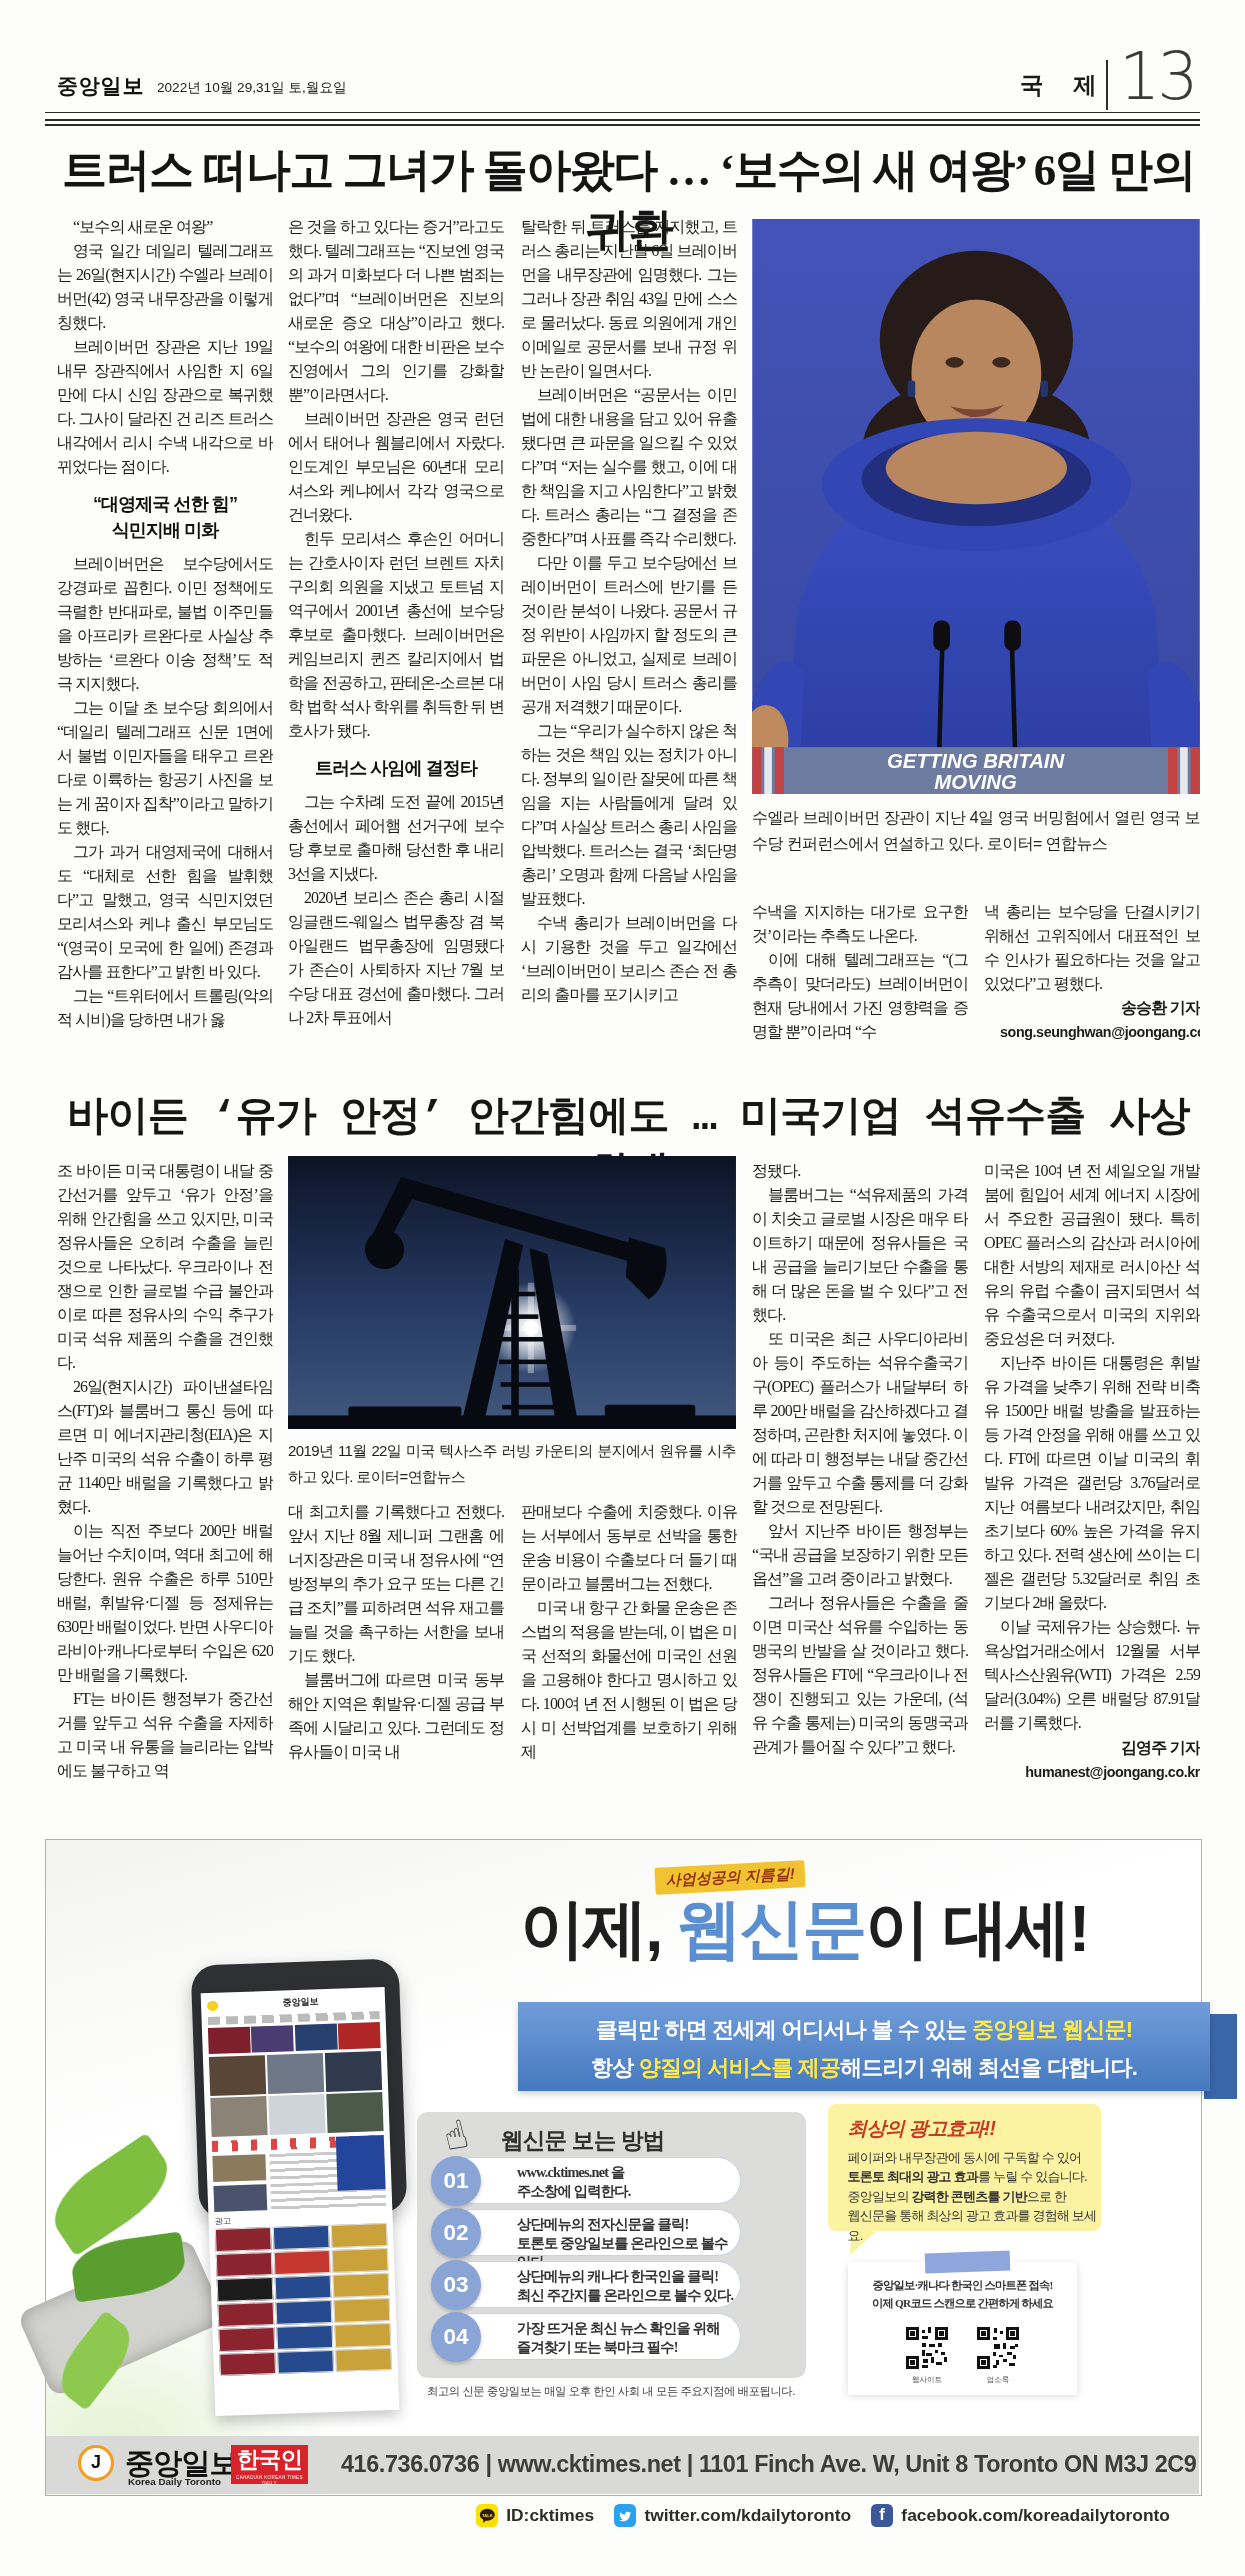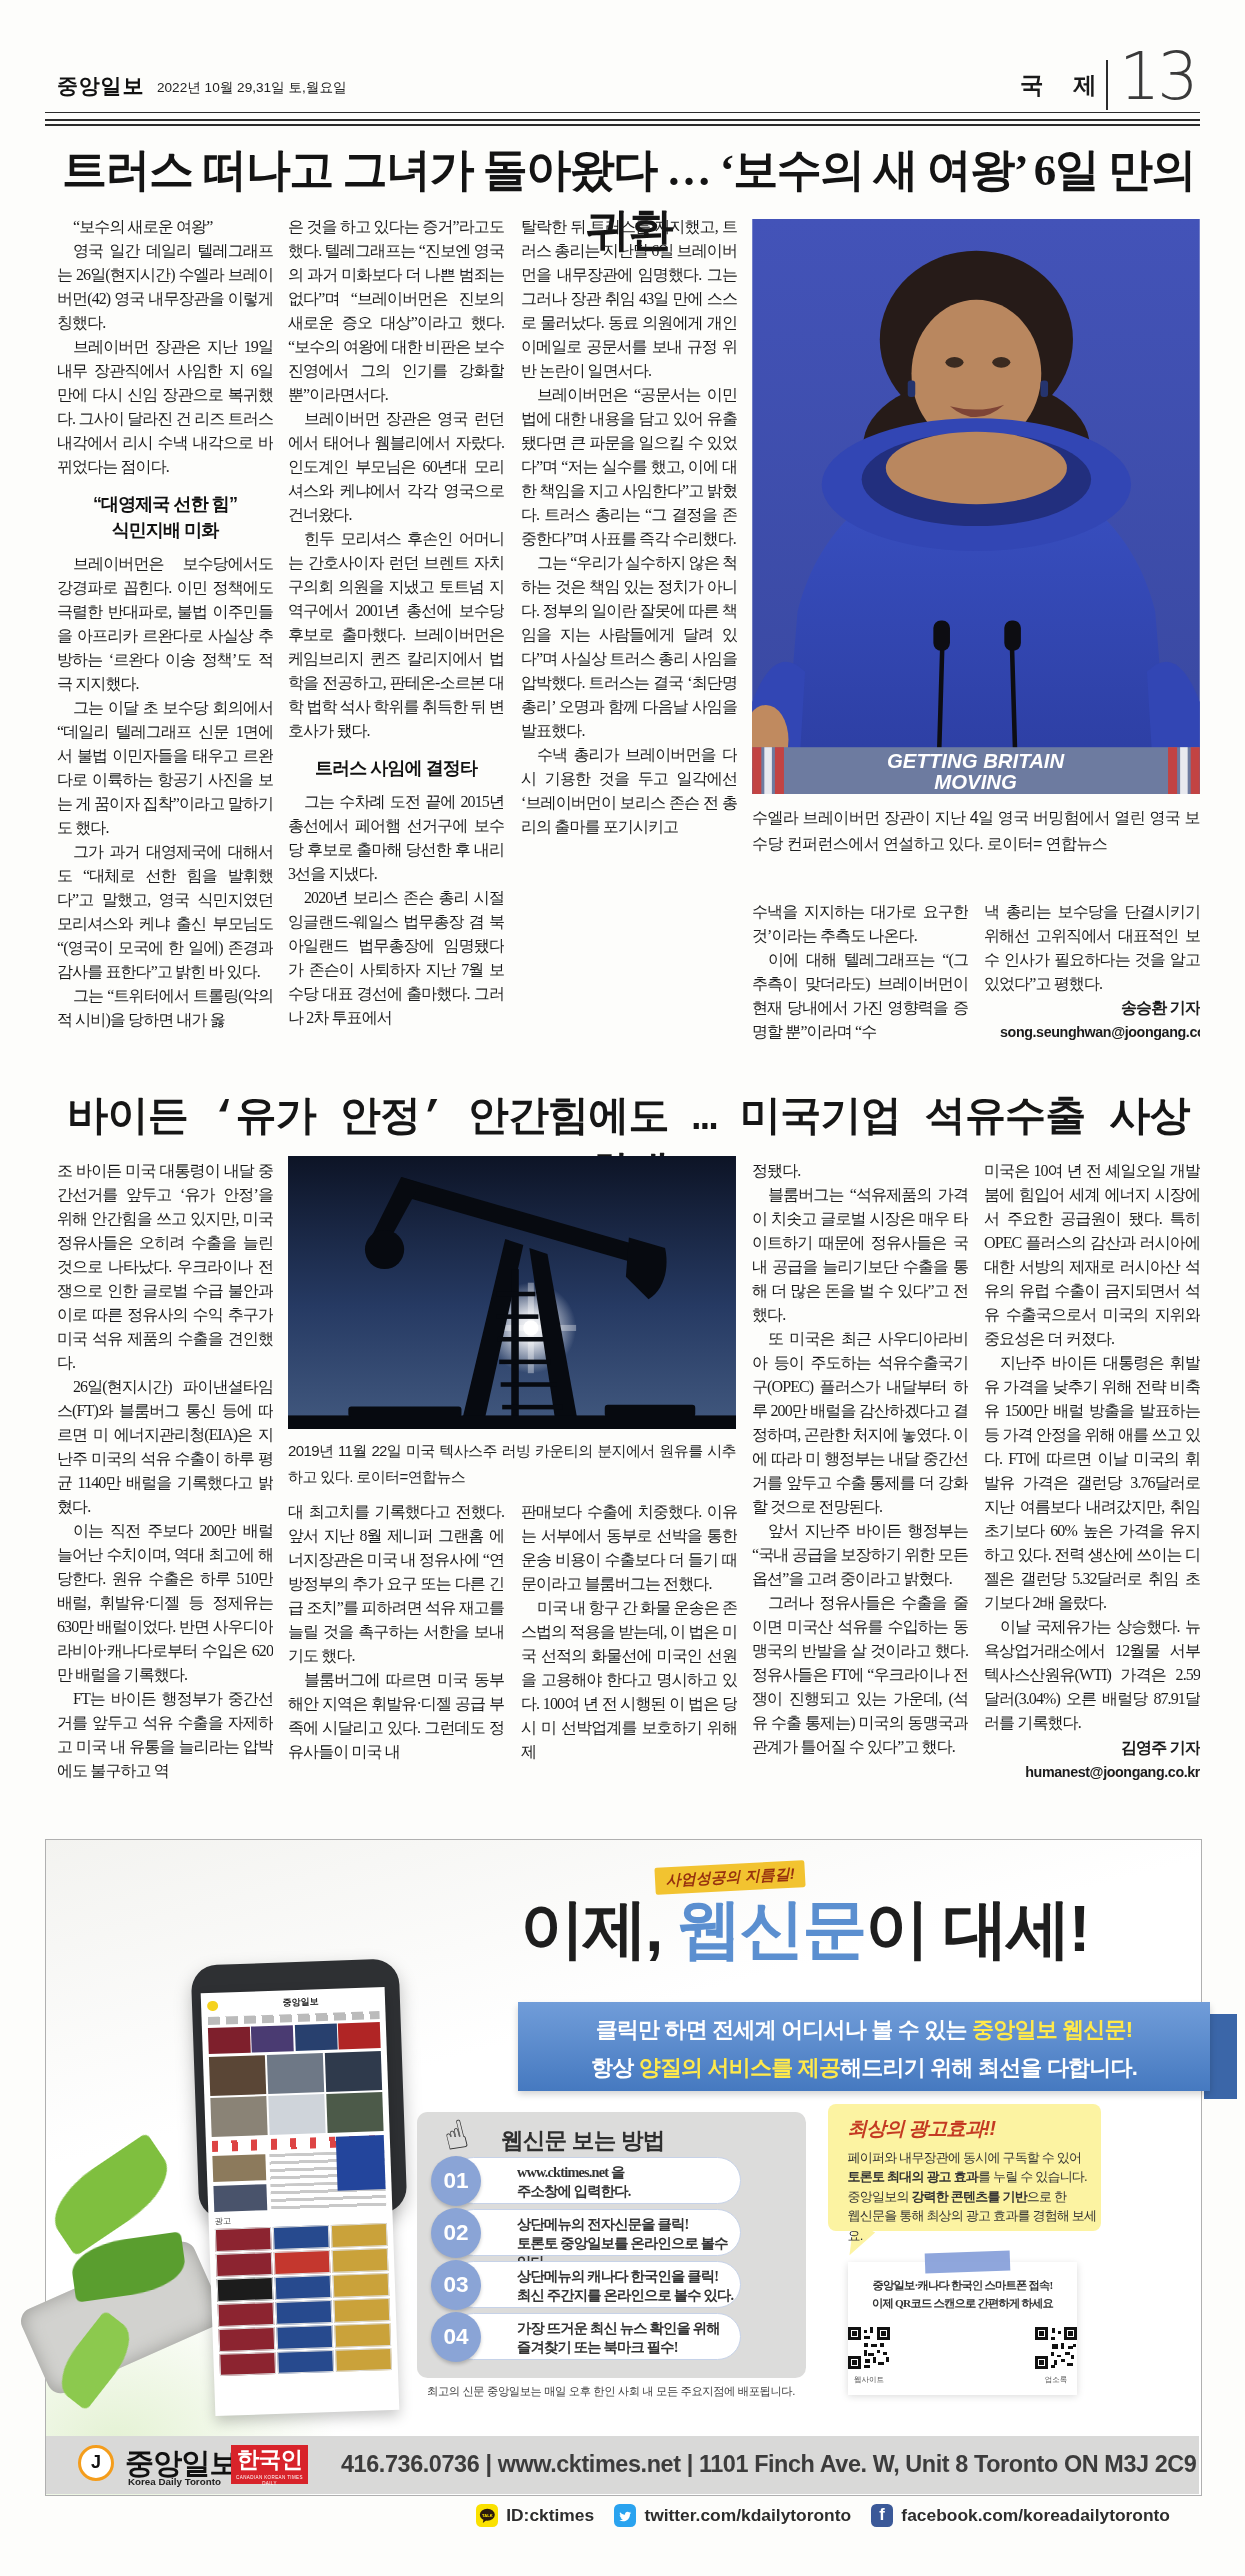--- a/index.html
+++ b/index.html
@@ -76,21 +76,21 @@
   .bubble{left:828px;top:2104px;width:273px;height:127px;background:#fcf3a2;border-radius:8px;padding:10.6px 0 0 19.6px;box-sizing:border-box;}
   .bubble-tail{left:845px;top:2225px;width:0;height:0;border-left:12px solid transparent;
     border-right:12px solid transparent;border-top:32px solid #fcf3a2;transform:rotate(28deg);}
   .bubble .ttl{font-size:19.6px;font-weight:700;font-style:italic;color:#c43a22;margin-bottom:6px;letter-spacing:-0.8px;}
   .bubble .bl{font-size:13px;line-height:19.6px;color:#333;letter-spacing:-0.8px;}
   .bubble b{font-weight:800;}
 
   .qr-card{left:848px;top:2262px;width:229px;height:133px;background:#fff;box-shadow:0 2.3px 7.5px rgba(0,0,0,.15);}
   .qr-tape{left:925px;top:2252px;width:85px;height:20.4px;background:#7b96d6;opacity:.85;transform:rotate(-2deg);}
   .qr-line{width:100%;text-align:center;font-size:11.3px;font-weight:700;color:#333;letter-spacing:-0.8px;line-height:18px;}
-  .qr-wrap{position:absolute;top:65px;width:100%;display:flex;justify-content:space-between;gap:29px;}
+  .qr-wrap{position:absolute;top:65px;width:100%;display:flex;justify-content:center;gap:29px;}
   .qr-item{text-align:center;}
   .qr-label{font-size:7.5px;color:#555;margin-top:1.5px;font-family:"Liberation Sans",sans-serif;}
 
   
   .leaf{position:absolute;border-radius:50% 6px 50% 6px;filter:blur(0.5px);}
   .news-roll{left:27px;top:2272px;width:189px;height:91px;background:#d2d2cf;border-radius:13.6px;
     transform:rotate(-24deg);box-shadow:inset 0 0 18px #9a9a96;}
   .phone{left:195px;top:1962px;width:208px;height:254px;background:#2e3033;border-radius:26px;
     transform:rotate(-2deg);box-shadow:0 7.5px 18px rgba(0,0,0,.25);}
   .screen{left:208px;top:1990px;width:184px;height:423px;background:#fff;transform:rotate(-2deg);
@@ -180,20 +180,21 @@
   <p>브레이버먼 장관은 영국 런던에서 태어나 웸블리에서 자랐다. 인도계인 부모님은 60년대 모리셔스와 케냐에서 각각 영국으로 건너왔다.</p>
   <p>힌두 모리셔스 후손인 어머니는 간호사이자 런던 브렌트 자치구의회 의원을 지냈고 토트넘 지역구에서 2001년 총선에 보수당 후보로 출마했다. 브레이버먼은 케임브리지 퀸즈 칼리지에서 법학을 전공하고, 판테온-소르본 대학 법학 석사 학위를 취득한 뒤 변호사가 됐다.</p>
   <div class="subhead">트러스 사임에 결정타</div>
   <p>그는 수차례 도전 끝에 2015년 총선에서 페어햄 선거구에 보수당 후보로 출마해 당선한 후 내리 3선을 지냈다.</p>
   <p>2020년 보리스 존슨 총리 시절 잉글랜드-웨일스 법무총장 겸 북아일랜드 법무총장에 임명됐다가 존슨이 사퇴하자 지난 7월 보수당 대표 경선에 출마했다. 그러나 2차 투표에서</p>
 </div>
 
 <div class="col" style="left:521px;top:215px;height:839px;">
   <p class="cont">탈락한 뒤 트러스를 지지했고, 트러스 총리는 지난달 6일 브레이버먼을 내무장관에 임명했다. 그는 그러나 장관 취임 43일 만에 스스로 물러났다. 동료 의원에게 개인 이메일로 공문서를 보내 규정 위반 논란이 일면서다.</p>
   <p>브레이버먼은 “공문서는 이민법에 대한 내용을 담고 있어 유출됐다면 큰 파문을 일으킬 수 있었다”며 “저는 실수를 했고, 이에 대한 책임을 지고 사임한다”고 밝혔다. 트러스 총리는 “그 결정을 존중한다”며 사표를 즉각 수리했다.</p>
+  <p>다만 이를 두고 보수당에선 브레이버먼이 트러스에 반기를 든 것이란 분석이 나왔다. 공문서 규정 위반이 사임까지 할 정도의 큰 파문은 아니었고, 실제로 브레이버먼이 사임 당시 트러스 총리를 공개 저격했기 때문이다.</p>
   <p>그는 “우리가 실수하지 않은 척하는 것은 책임 있는 정치가 아니다. 정부의 일이란 잘못에 따른 책임을 지는 사람들에게 달려 있다”며 사실상 트러스 총리 사임을 압박했다. 트러스는 결국 ‘최단명 총리’ 오명과 함께 다음날 사임을 발표했다.</p>
   <p>수낵 총리가 브레이버먼을 다시 기용한 것을 두고 일각에선 ‘브레이버먼이 보리스 존슨 전 총리의 출마를 포기시키고</p>
 </div>
 
 <div class="abs photo1">
   <svg width="448" height="575" viewBox="0 0 593 762" xmlns="http://www.w3.org/2000/svg">
     <defs>
       <linearGradient id="bg1" x1="0" y1="0" x2="0" y2="1">
         <stop offset="0" stop-color="#4353b8"></stop>
           <stop offset="1" stop-color="#39489f"></stop>

